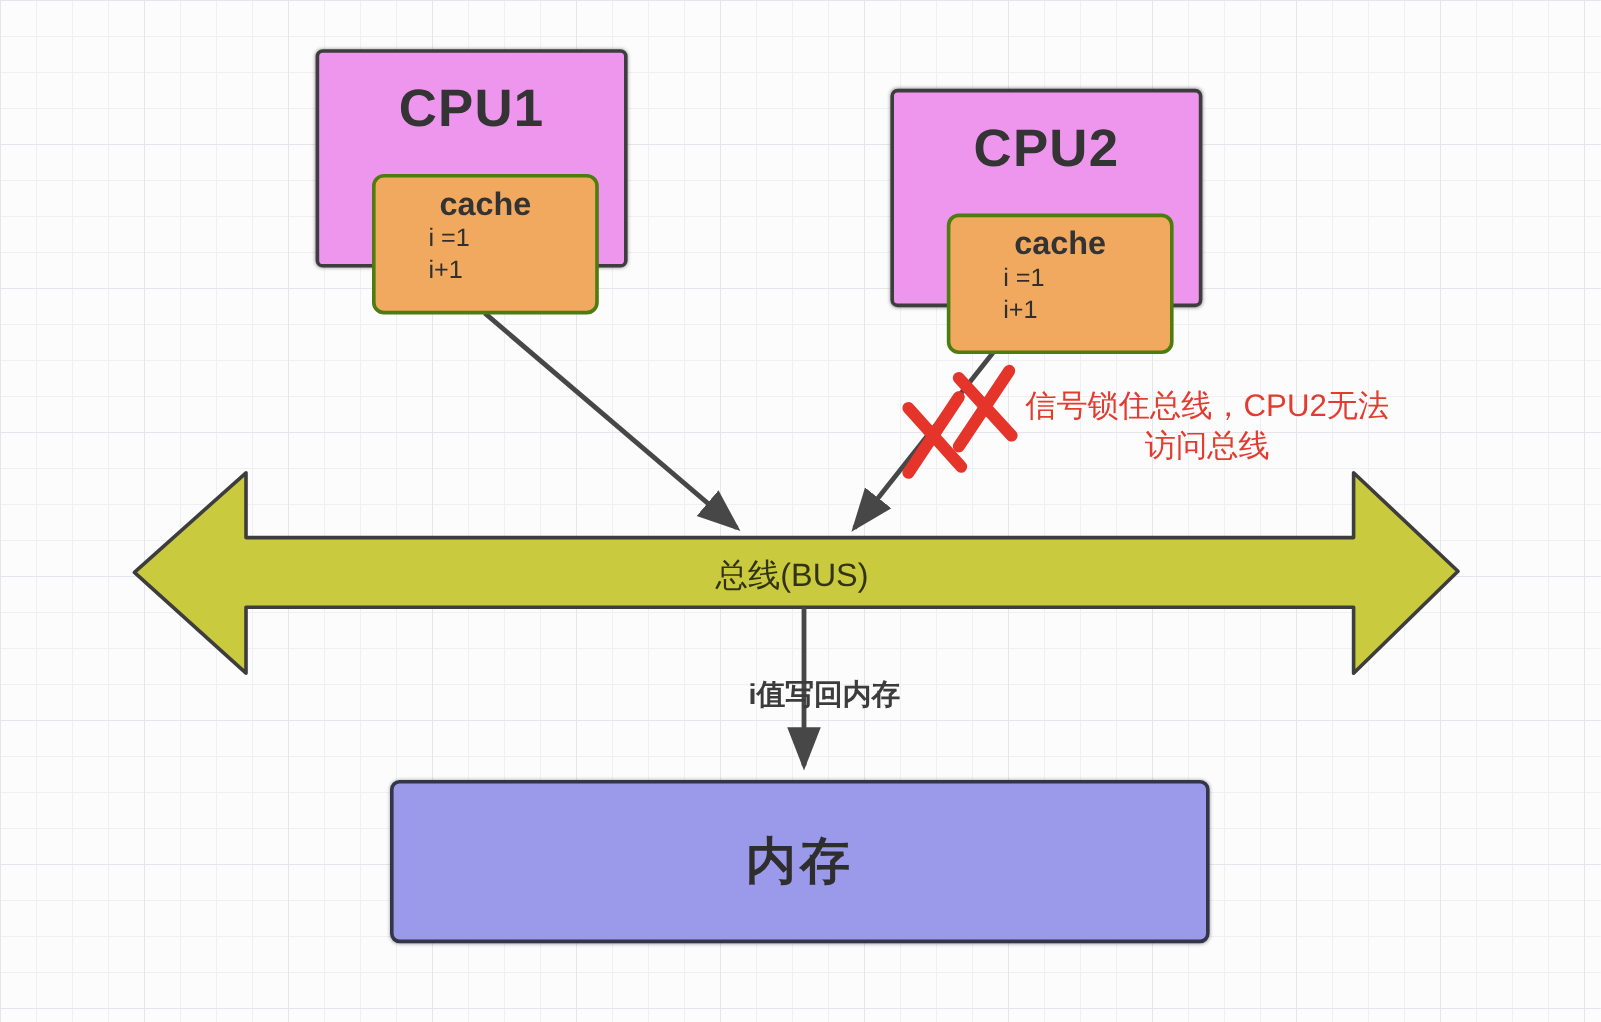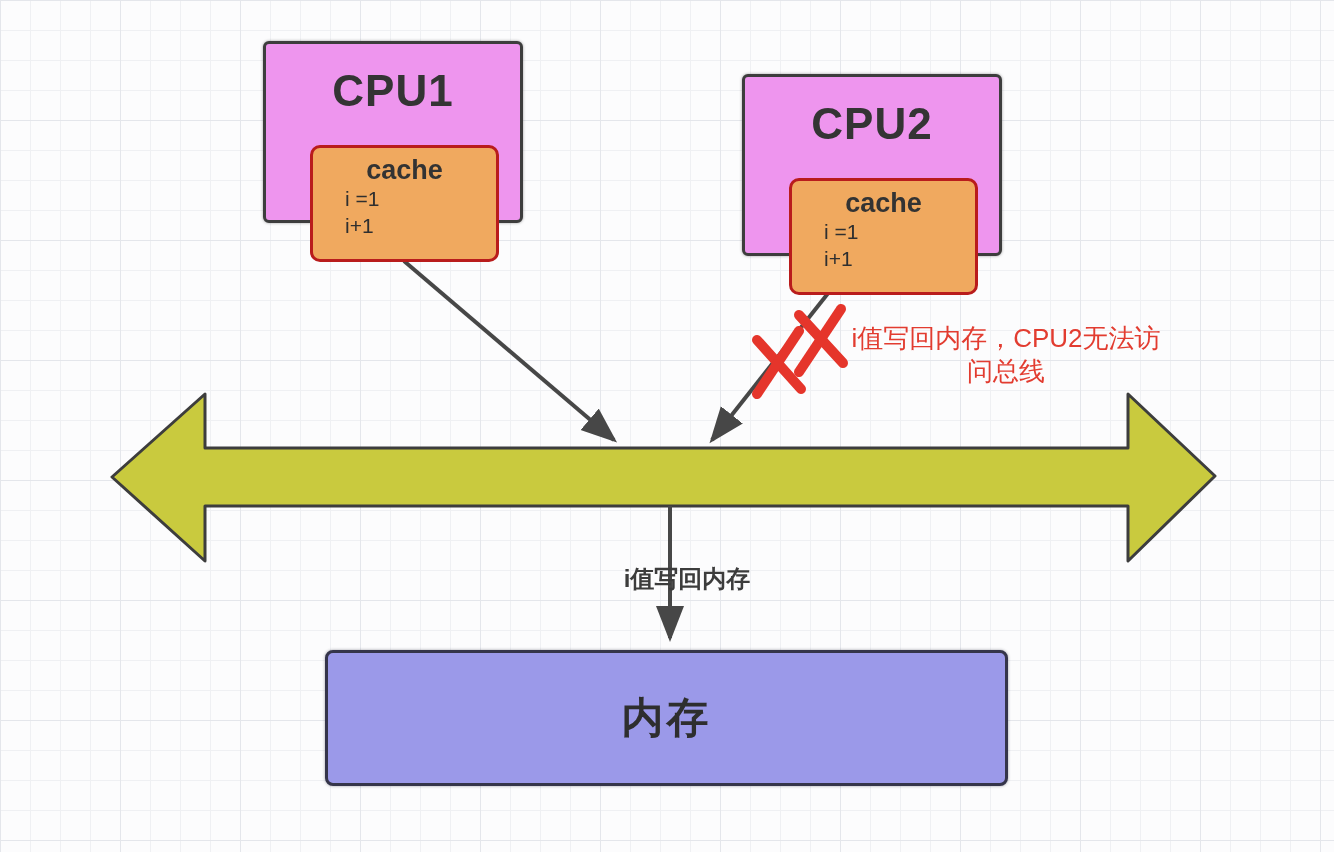--- a/index.html
+++ b/index.html
@@ -26,25 +26,25 @@
     box-sizing:border-box;
   }
   .cpu1{left:263px;top:41px;}
   .cpu2{left:742px;top:41px;margin-top:33px;}
   .cpu-title{
     text-align:center;margin-top:22px;
     font-size:44px;font-weight:600;color:#343434;letter-spacing:1px;
   }
   .cache-box{
     position:absolute;left:44px;top:101px;width:189px;height:117px;
-    background:#f0a95f;border:3px solid #b91c1c;border-radius:10px;
+    background:#f0a95f;border:3px solid #4d7c0f;border-radius:10px;
     box-sizing:border-box;padding-top:7px;
   }
   .cache-title{text-align:center;font-size:27px;font-weight:600;color:#333;line-height:30px;}
-  .cache-line{padding-left:32px;font-size:21px;font-weight:500;color:#2f2f2f;line-height:27px;}
+  .cache-line{padding-left:44px;font-size:21px;font-weight:500;color:#2f2f2f;line-height:27px;}
 
   .bus-label{
     left:540px;top:461px;width:240px;text-align:center;
     font-size:27px;color:#323215;font-weight:500;
   }
   .lock-label{
     left:338px;top:370px;width:260px;
     font-size:25px;color:#4c4c4c;font-weight:400;
   }
   .blocked-label{
@@ -103,20 +103,21 @@
 
   <div class="cpu-box cpu2">
     <div class="cpu-title">CPU2</div>
     <div class="cache-box">
       <div class="cache-title">cache</div>
       <div class="cache-line">i =1</div>
       <div class="cache-line">i+1</div>
     </div>
   </div>
 
-  <div class="abs blocked-label">i值写回内存，CPU2无法访问总线</div>
+  <div class="abs blocked-label">信号锁住总线，CPU2无法访问总线</div>
+  <div class="abs bus-label">总线(BUS)</div>
   <div class="abs writeback-label">i值写回内存</div>
 
   <div class="abs memory-box">
     <div class="memory-label">内存</div>
   </div>
 
 </div>
 
 </body></html>

